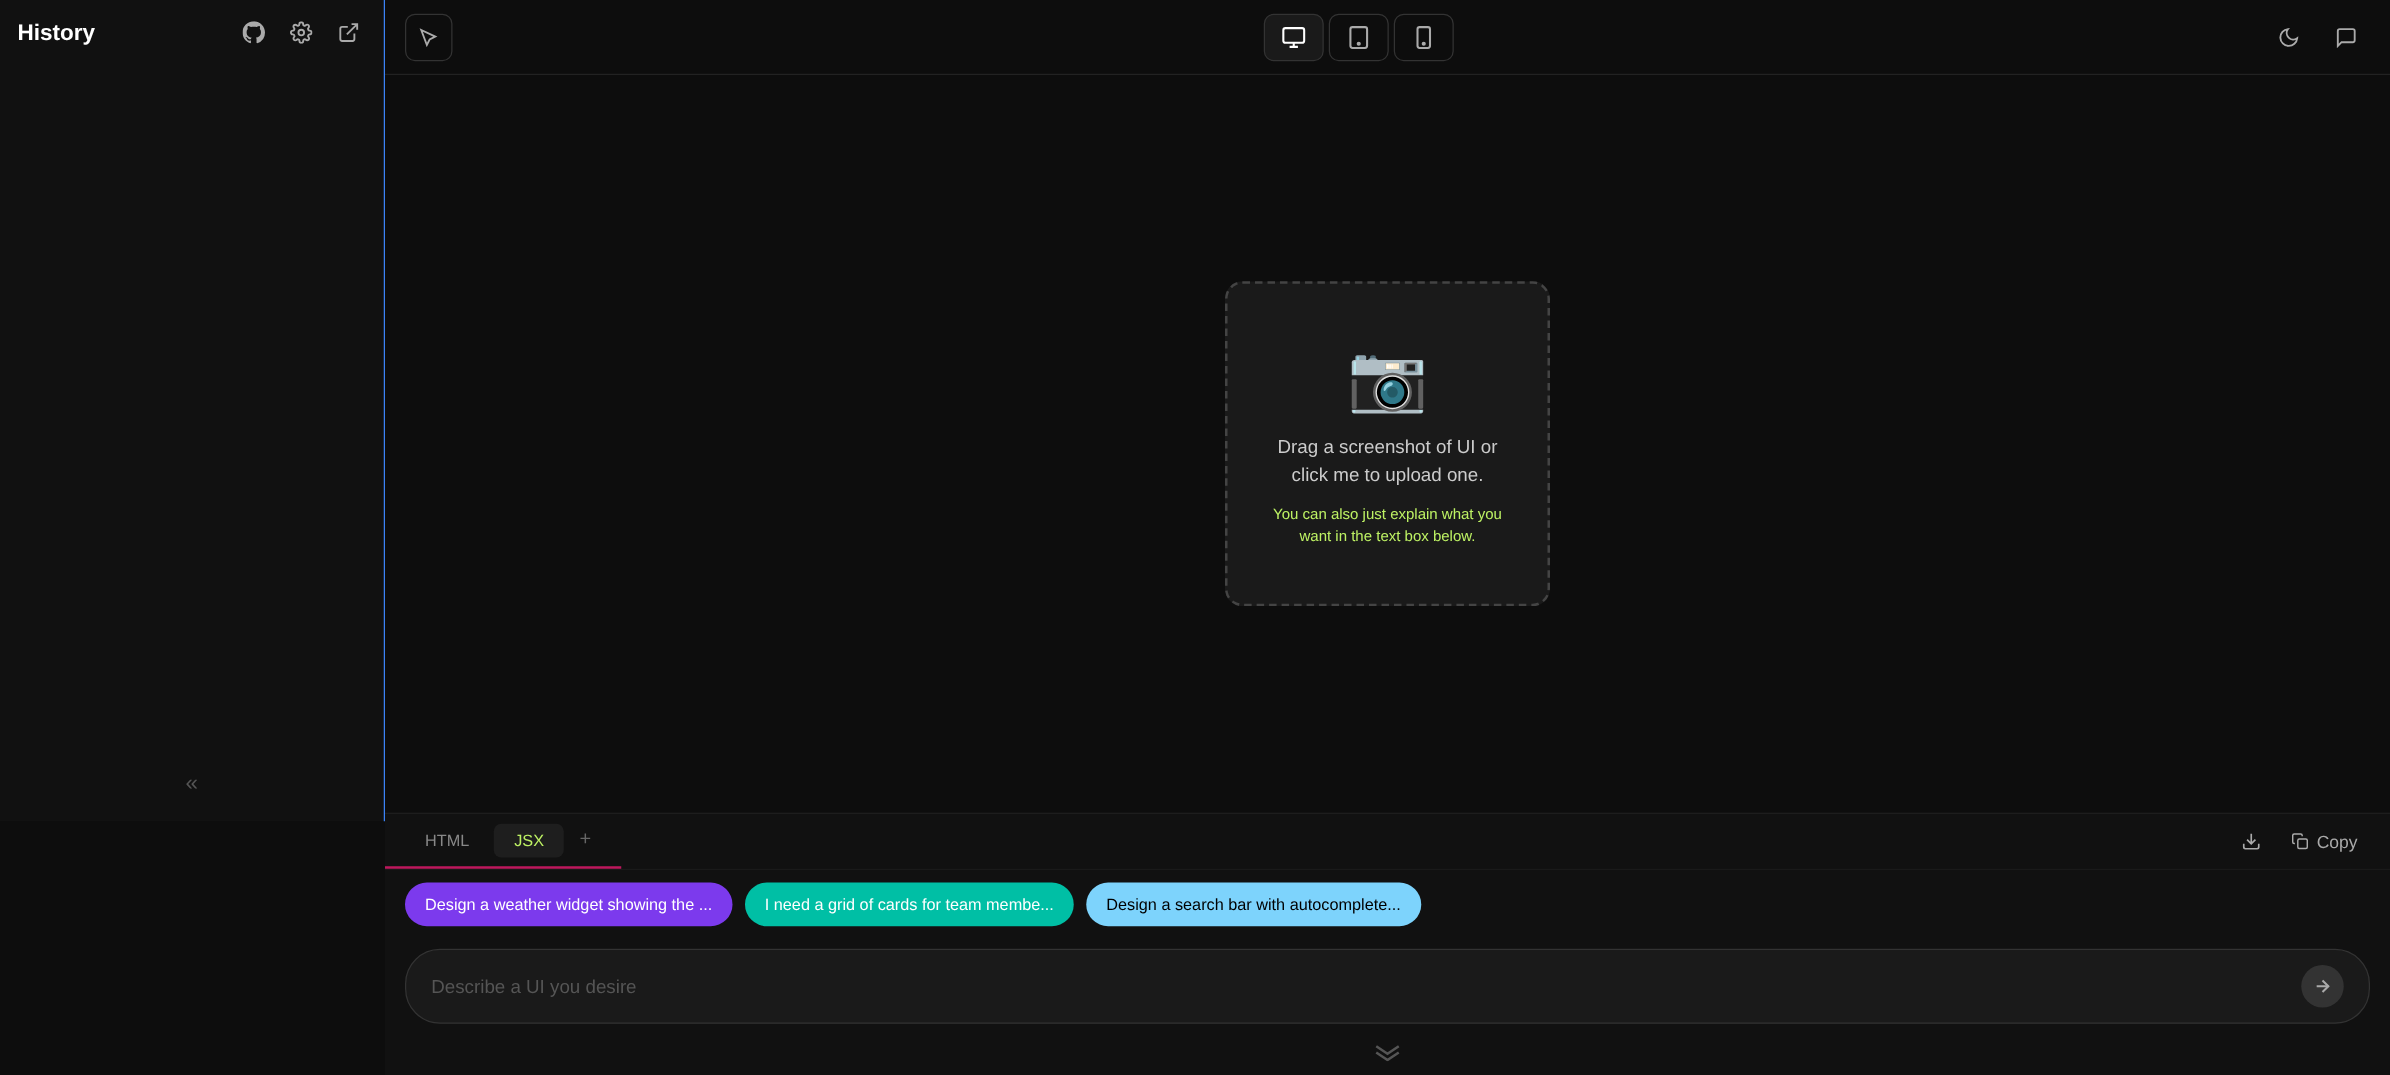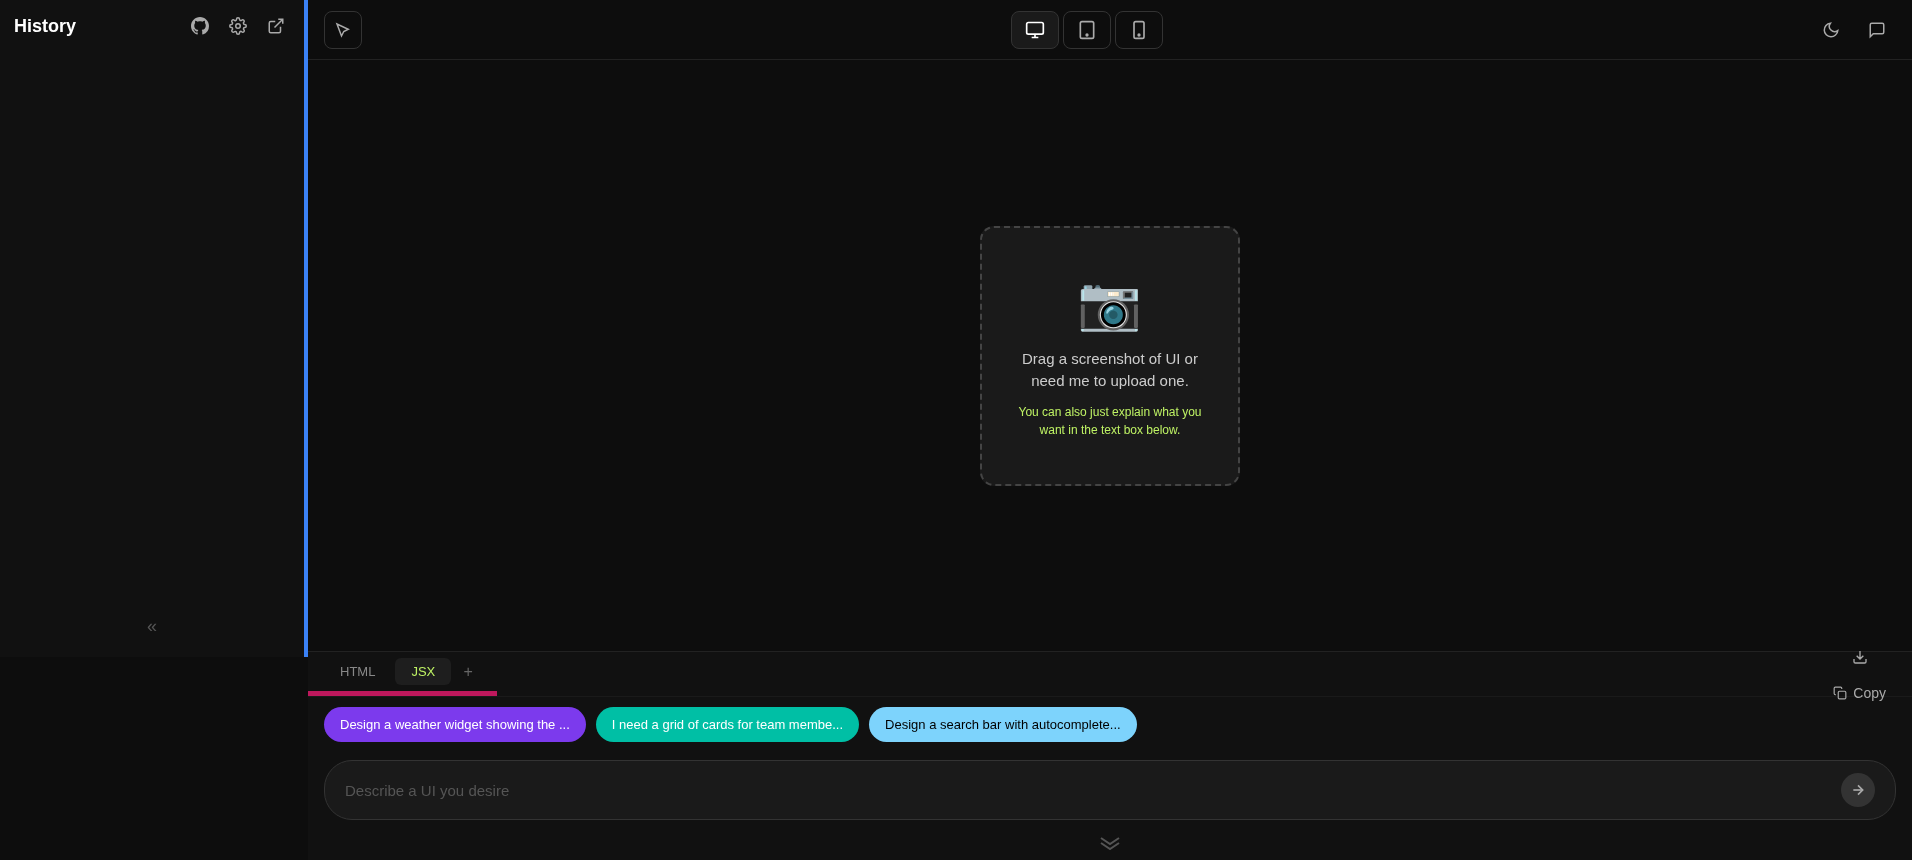--- a/index.html
+++ b/index.html
@@ -14,21 +14,21 @@
     }
 
     
     .sidebar {
       width: 308px;
       min-width: 308px;
       height: 657px;
       background: #111;
       display: flex;
       flex-direction: column;
-      border-right: 4px solid #3b82f6;
+      border-right: 1px solid #3b82f6;
       position: relative;
     }
     .sidebar-header {
       display: flex;
       align-items: center;
       justify-content: space-between;
       padding: 10px 14px;
       height: 52px;
     }
     .sidebar-title {
@@ -188,21 +188,21 @@
       padding: 0;
       background: #111;
     }
 
     
     .tab-bar {
       display: flex;
       align-items: center;
       padding: 0 16px;
       height: 44px;
-      border-bottom: 5px solid #be185d;
+      border-bottom: 2px solid #be185d;
       gap: 4px;
     }
     .tab {
       padding: 6px 16px;
       border-radius: 6px;
       cursor: pointer;
       font-size: 13px;
       color: #888;
       border: none;
       background: none;
@@ -405,34 +405,34 @@
         <svg width="18" height="18" viewBox="0 0 24 24" fill="none" stroke="currentColor" stroke-width="2">
           <path d="M21 15a2 2 0 01-2 2H7l-4 4V5a2 2 0 012-2h14a2 2 0 012 2z"></path>
         </svg>
       </button>
     </div>
   </div>
 
   <div class="canvas-area">
     <div class="upload-zone">
       <div class="upload-emoji">📷</div>
-      <div class="upload-main-text">Drag a screenshot of UI or need me to upload one.</div>
+      <div class="upload-main-text">Drag a screenshot of UI or click me to upload one.</div>
       <div class="upload-sub-text">You can also just explain what you want in the text box below.</div>
     </div>
   </div>
 
   <div class="bottom-section">
 
     <div style="position:relative; display:flex; align-items:center; border-bottom: 1px solid #1a1a1a;">
       <div class="tab-bar">
         <button class="tab">HTML</button>
         <button class="tab active">JSX</button>
         <button class="tab-add-btn">+</button>
       </div>
-      <div style="position:absolute; right:16px; display:flex; align-items:center; gap:6px;flex-direction:column;">
+      <div style="position:absolute; right:16px; display:flex; align-items:center; gap:6px;">
         <button class="download-btn" title="Download">
           <svg width="16" height="16" viewBox="0 0 24 24" fill="none" stroke="currentColor" stroke-width="2">
             <path d="M21 15v4a2 2 0 01-2 2H5a2 2 0 01-2-2v-4M7 10l5 5 5-5M12 15V3"></path>
           </svg>
         </button>
         <button class="copy-btn">
           <svg width="14" height="14" viewBox="0 0 24 24" fill="none" stroke="currentColor" stroke-width="2">
             <rect x="9" y="9" width="13" height="13" rx="2"></rect>
               <path d="M5 15H4a2 2 0 01-2-2V4a2 2 0 012-2h9a2 2 0 012 2v1"></path>
           </svg>

